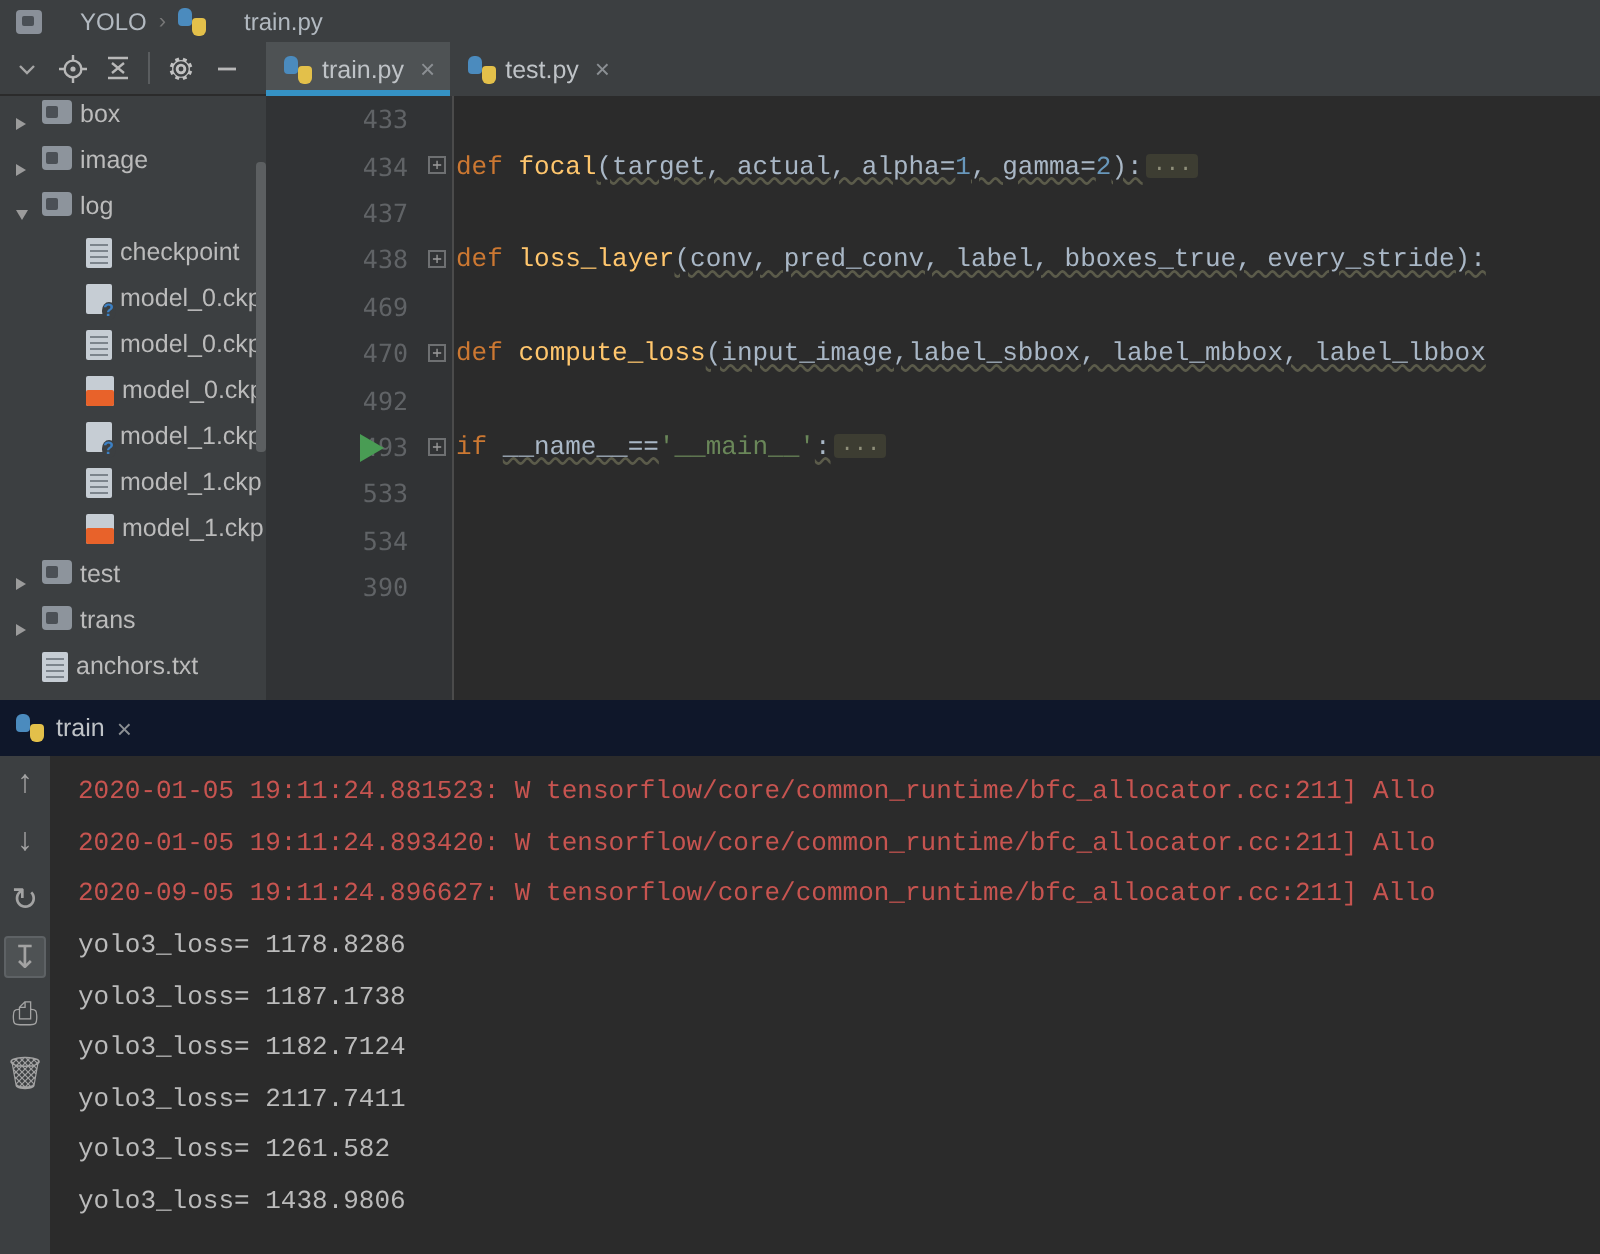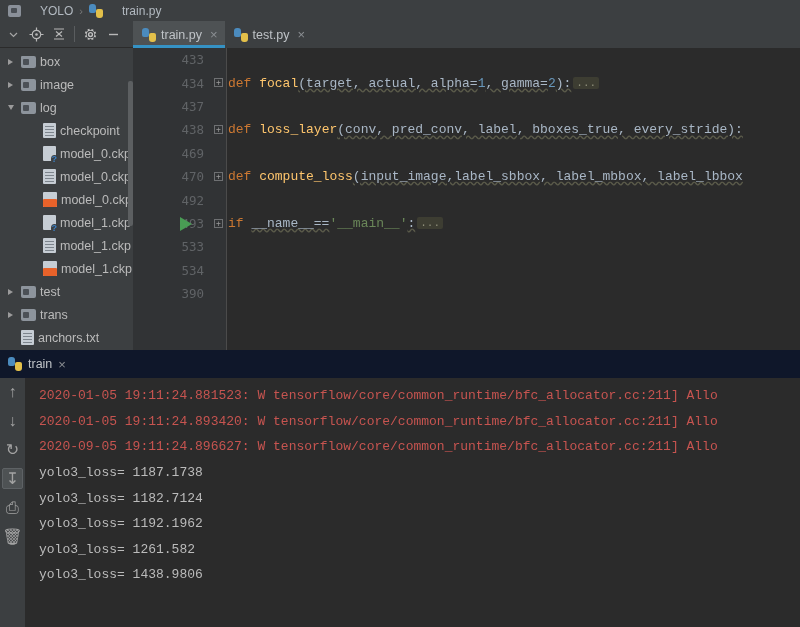--- a/index.html
+++ b/index.html
@@ -50,21 +50,21 @@
     background: #3c3f41;
   }
   .tb-btn {
     width: 22px; height: 22px; display: flex; align-items: center;
     justify-content: center; color: #a6a6a6;
   }
   .tb-sep { width: 1px; height: 16px; background: #5a5d5f; margin: 0 3px; }
 
   .tree { padding-top: 2px; font-size: 12.5px; color: #bbbbbb; }
   .tree-row {
-    height: 23px; display: flex; align-items: center;
+    height: 23px; display: flex; 
     gap: 4px; padding-right: 4px; white-space: nowrap;
   }
   .tw { width: 13px; display: flex; align-items: center; justify-content: center; flex: 0 0 13px; }
   .arrow-r { width: 0; height: 0; border-left: 5px solid #9b9b9b; border-top: 3.5px solid transparent; border-bottom: 3.5px solid transparent; }
   .arrow-d { width: 0; height: 0; border-top: 5px solid #9b9b9b; border-left: 3.5px solid transparent; border-right: 3.5px solid transparent; }
   .ic-folder {
     width: 15px; height: 12px; background: #8d949c; border-radius: 1px 2px 2px 2px;
     position: relative; flex: 0 0 15px;
   }
   .ic-folder::before {
@@ -380,21 +380,22 @@
           <div class="cg-btn">↓</div>
           <div class="cg-btn">↻</div>
           <div class="cg-btn sel">↧</div>
           <div class="cg-btn">⎙</div>
           <div class="cg-btn">🗑</div>
         </div>
       <div class="console-out" id="console-root">
           <div class="co-line co-warn">2020-01-05 19:11:24.881523: W tensorflow/core/common_runtime/bfc_allocator.cc:211] Allo</div>
           <div class="co-line co-warn">2020-01-05 19:11:24.893420: W tensorflow/core/common_runtime/bfc_allocator.cc:211] Allo</div>
           <div class="co-line co-warn">2020-09-05 19:11:24.896627: W tensorflow/core/common_runtime/bfc_allocator.cc:211] Allo</div>
+          <div class="co-line co-norm">yolo3_loss= 1178.8286</div>
           <div class="co-line co-norm">yolo3_loss= 1187.1738</div>
           <div class="co-line co-norm">yolo3_loss= 1182.7124</div>
-          <div class="co-line co-norm">yolo3_loss= 1192.1962</div>
+          <div class="co-line co-norm">yolo3_loss= 2117.7411</div>
           <div class="co-line co-norm">yolo3_loss= 1261.582</div>
           <div class="co-line co-norm">yolo3_loss= 1438.9806</div>
         </div>
     </div>
   </div>
 </div>
 
 </body></html>

